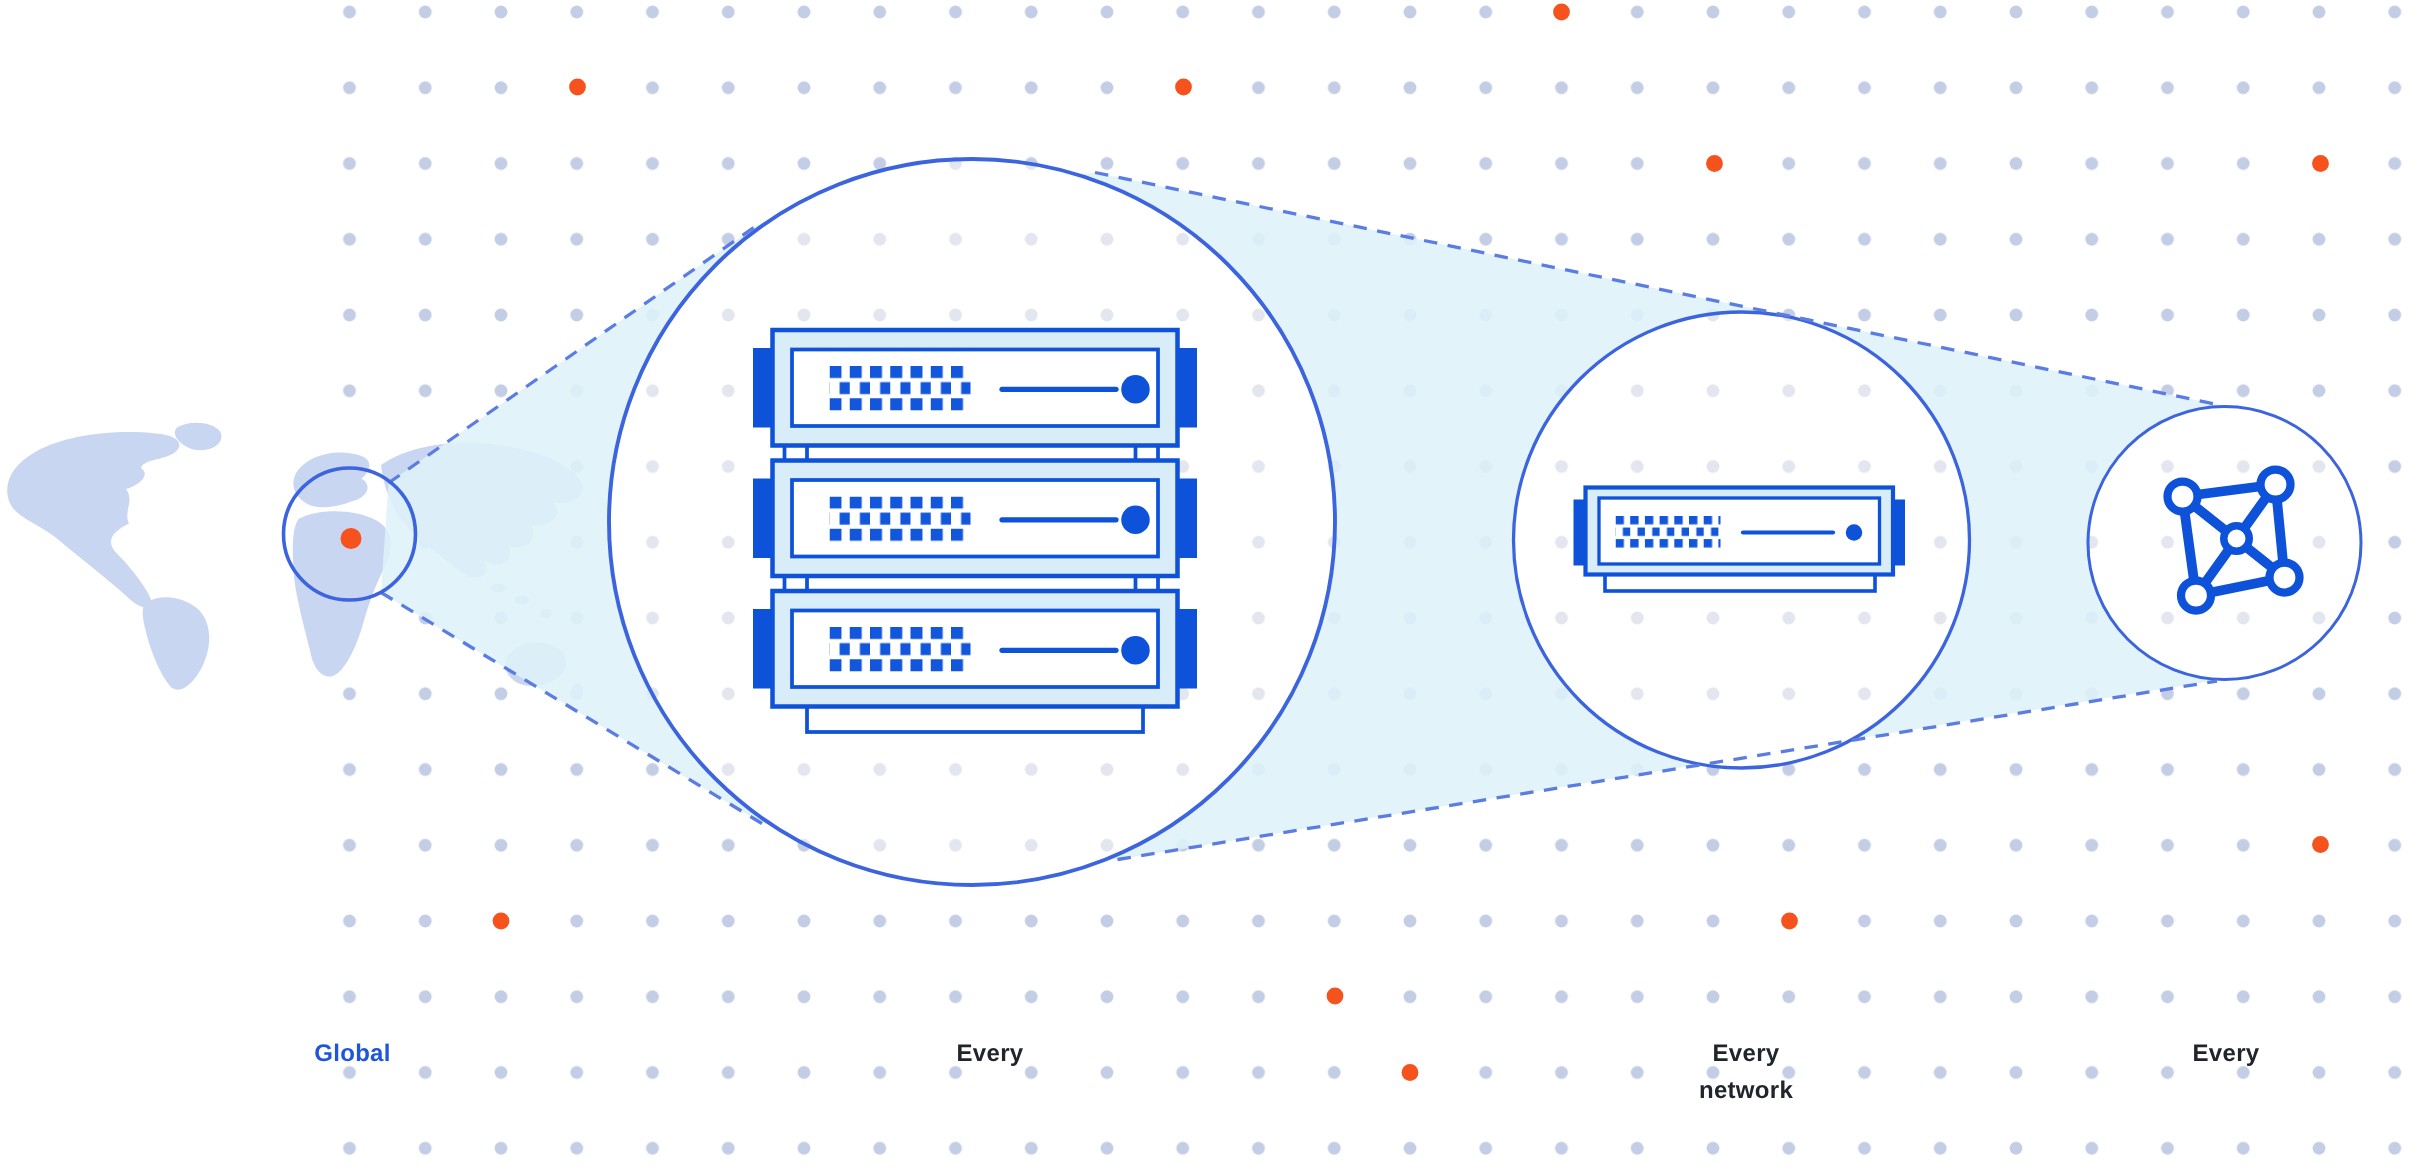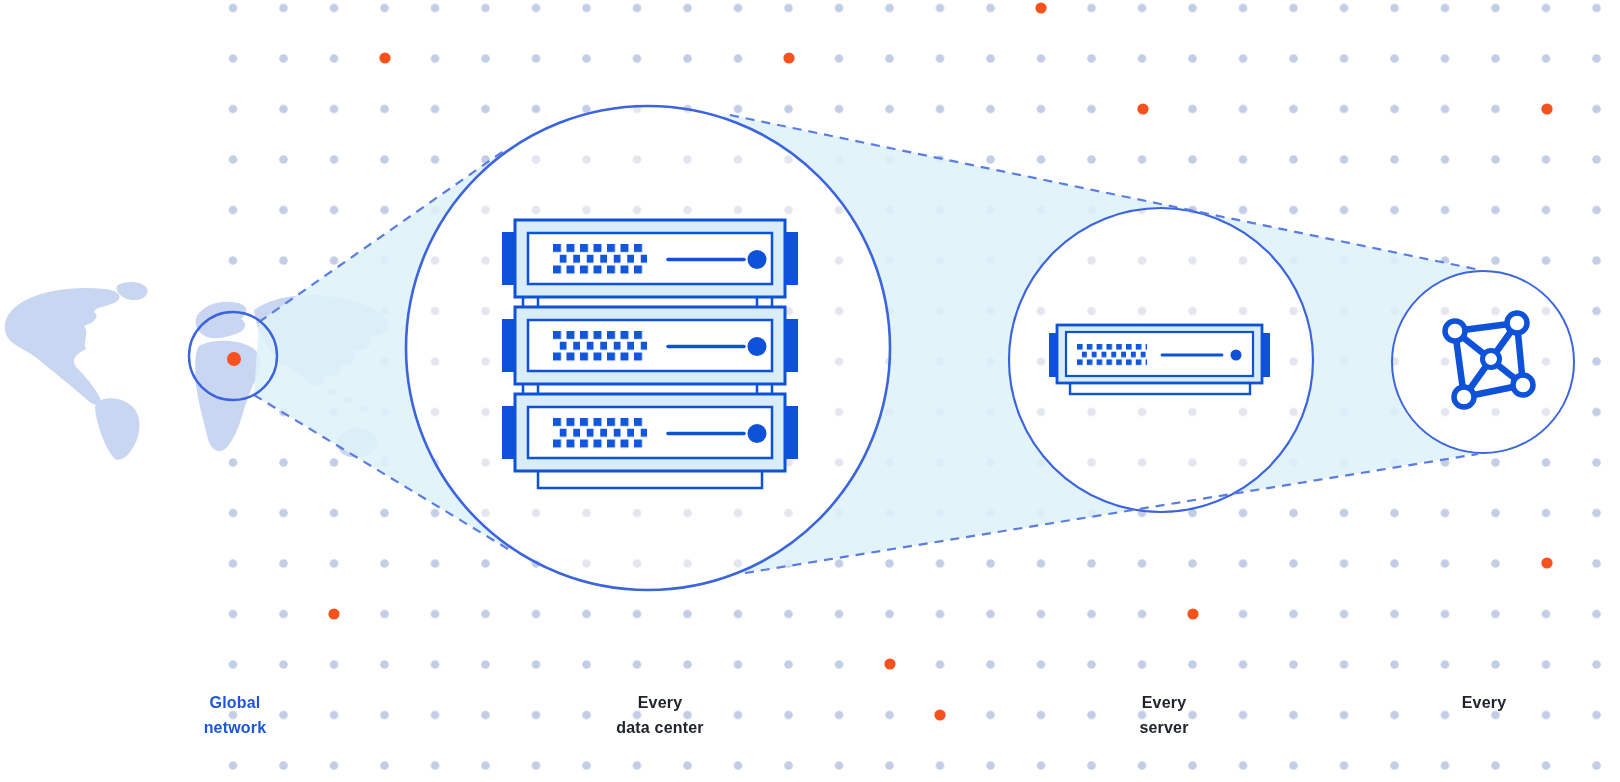--- a/index.html
+++ b/index.html
@@ -176,26 +176,24 @@
       <circle class="mesh-node" cx="1455" cy="331" r="10"></circle>
       <circle class="mesh-node" cx="1517" cy="323" r="10"></circle>
       <circle class="mesh-node" cx="1523" cy="385" r="10"></circle>
       <circle class="mesh-node" cx="1464" cy="397" r="10"></circle>
       <circle class="mesh-node-c" cx="1491" cy="359" r="8.5"></circle>
     </g>
   </svg>
 
   <div class="stage-label blue" style="left:115px">
     <span>Global</span>
-    <span>network</span>
   </div>
   <div class="stage-label" style="left:540px">
     <span>Every</span>
-    <span>data center</span>
   </div>
   <div class="stage-label" style="left:1044px">
     <span>Every</span>
-    <span>server</span>
+    <span>network</span>
   </div>
   <div class="stage-label" style="left:1364px">
     <span>Every</span>
   </div>
 </div>
 
 </body></html>

